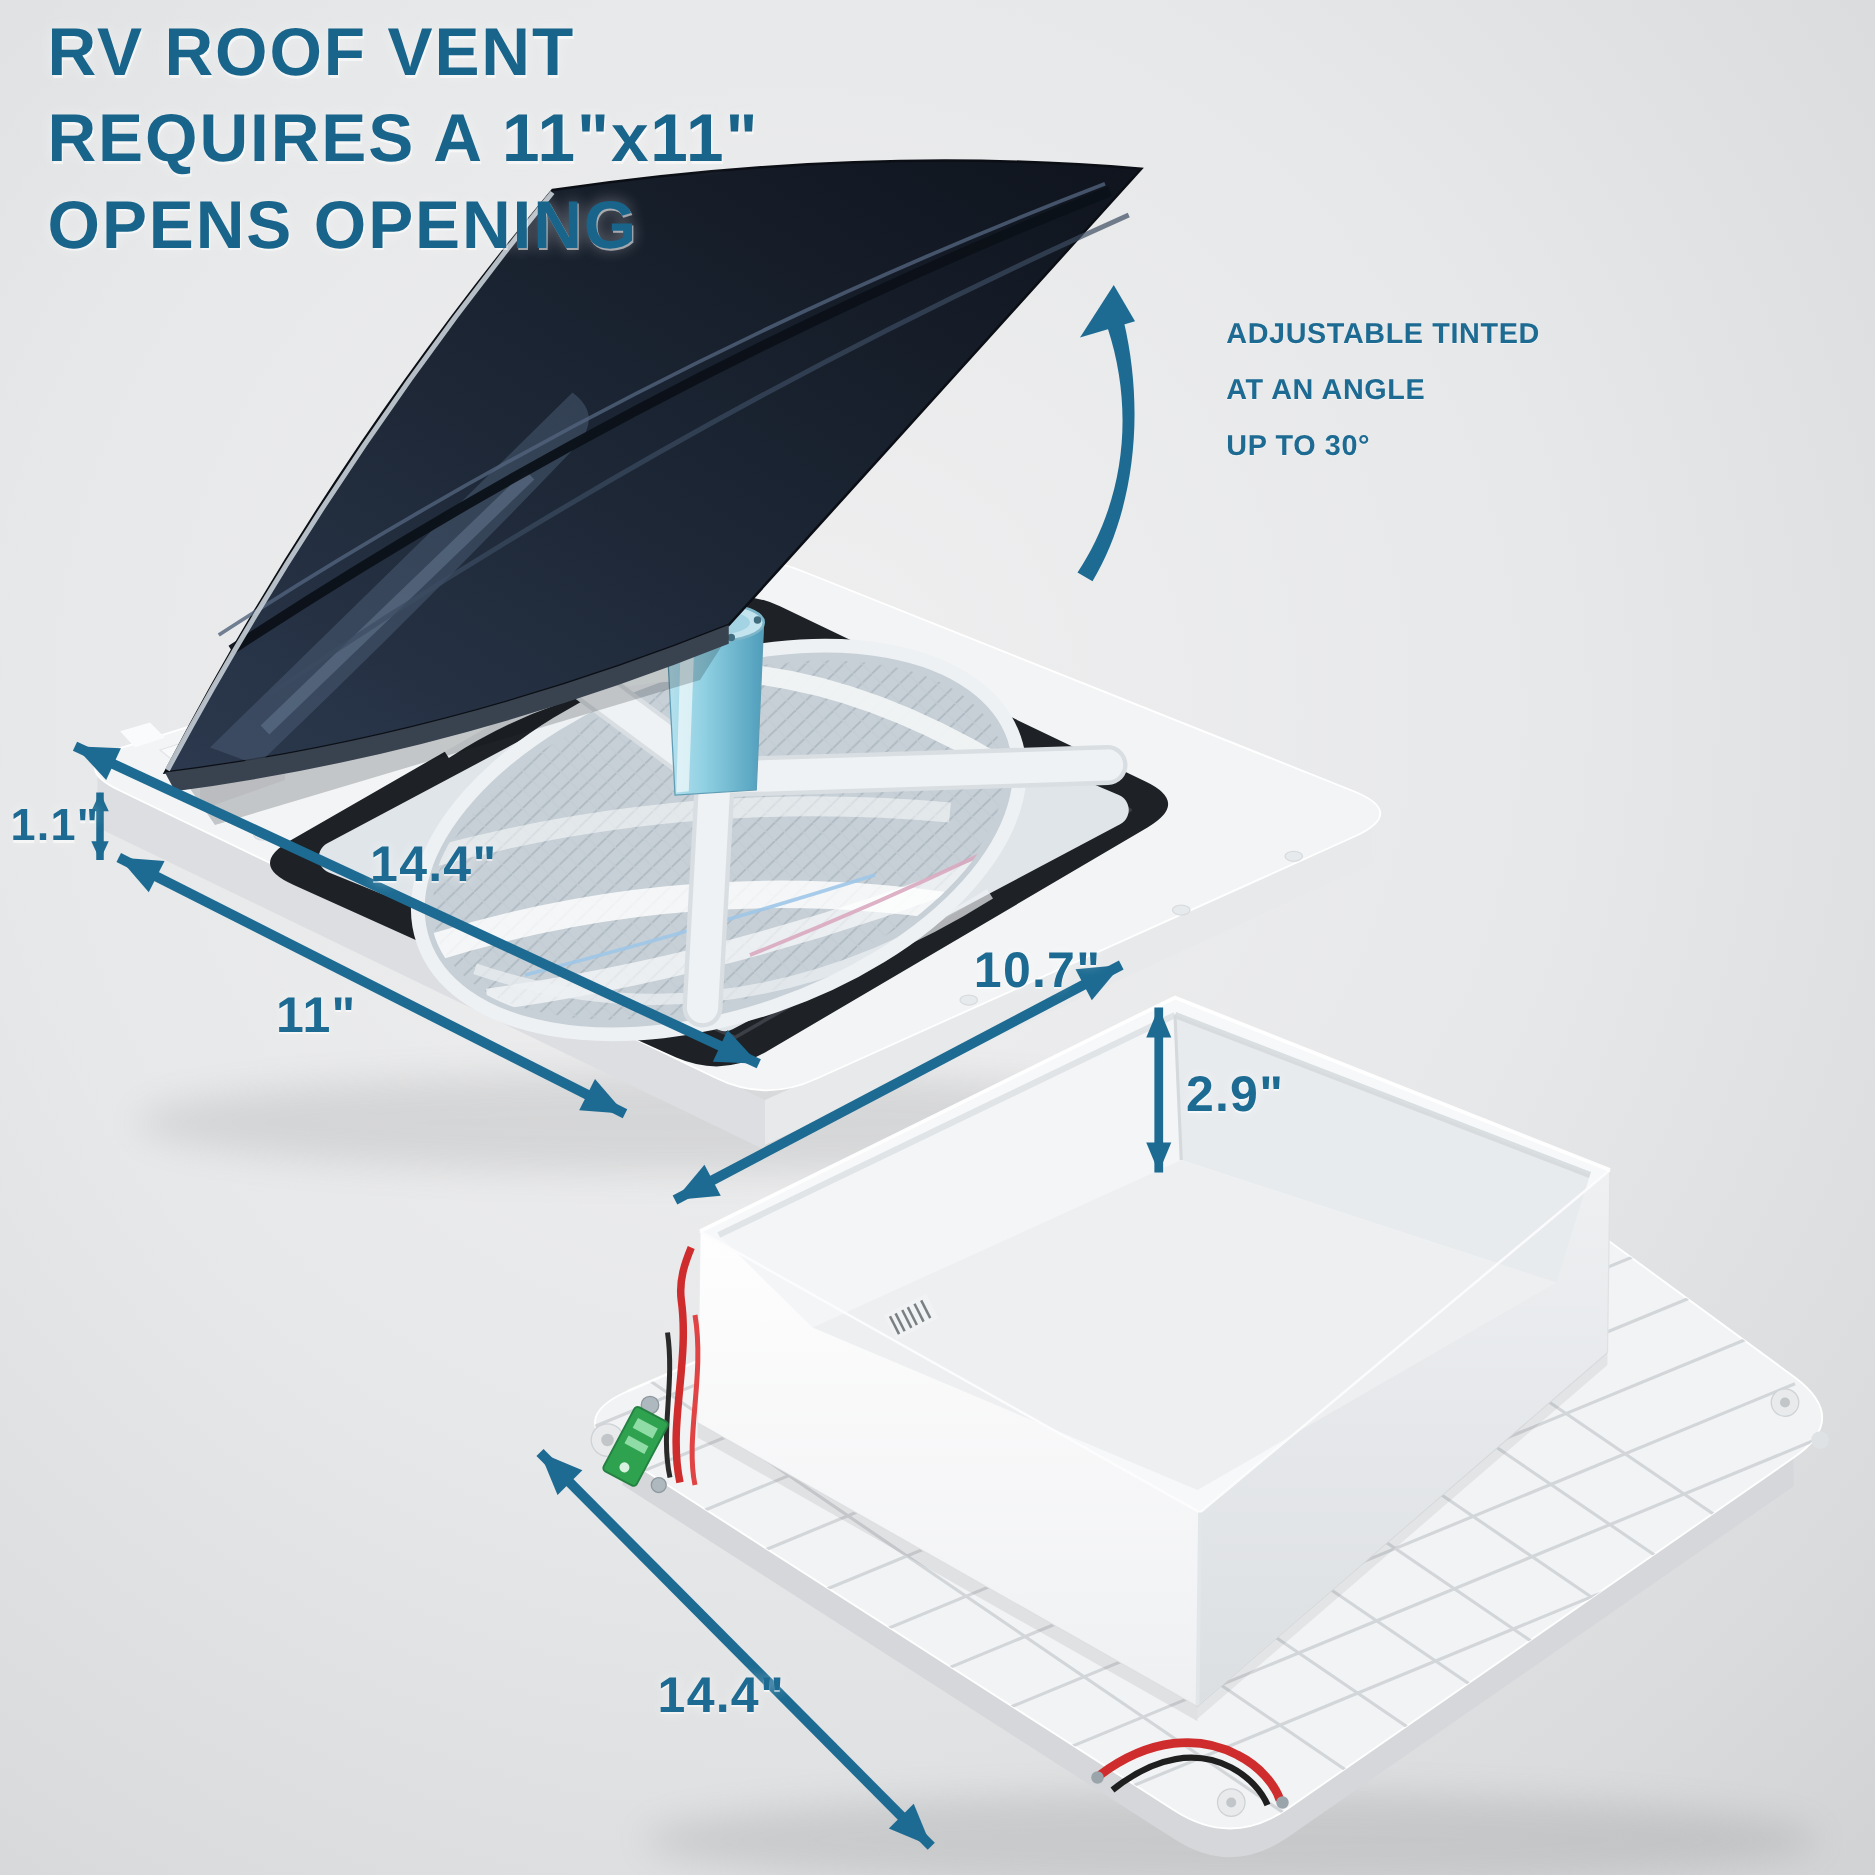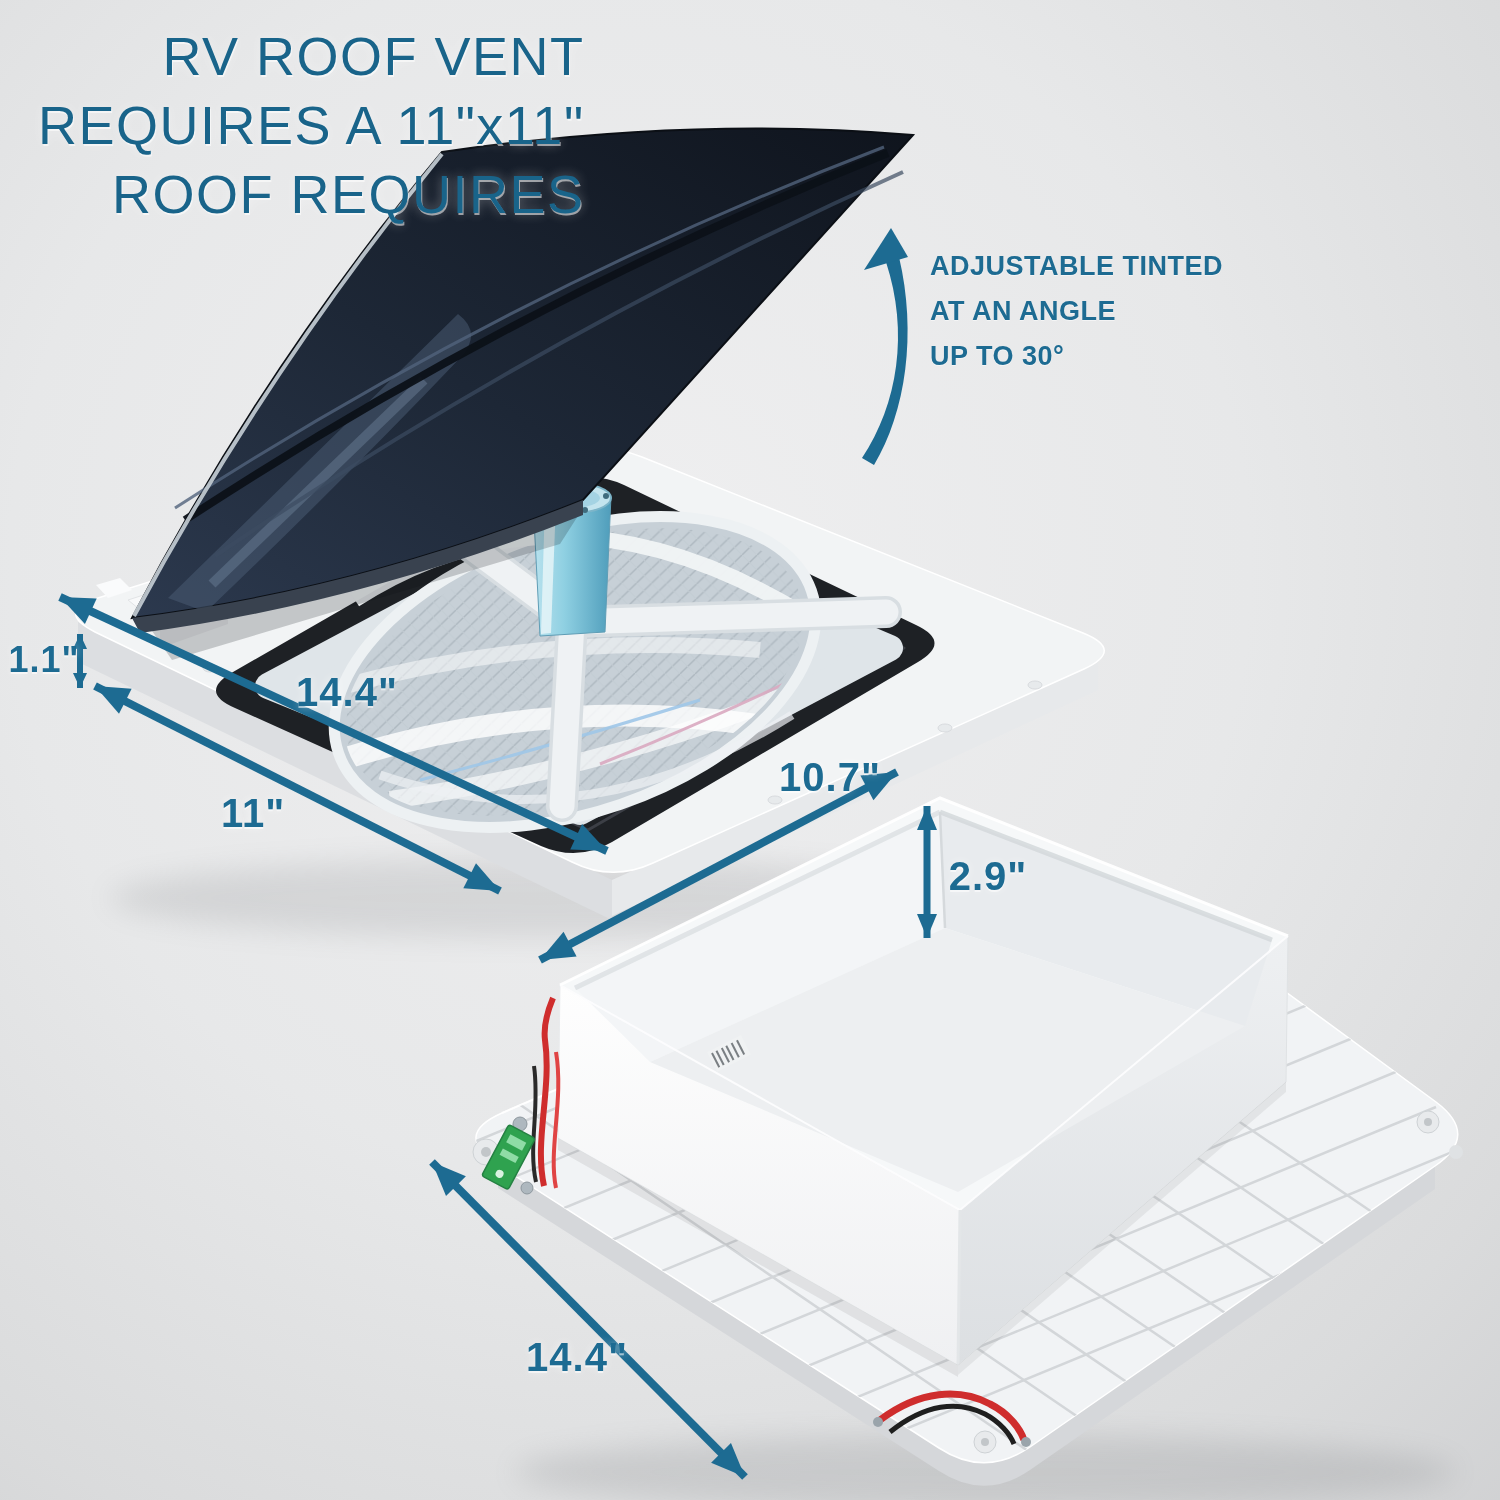--- a/index.html
+++ b/index.html
@@ -9,32 +9,31 @@
   html,body{margin:0;padding:0;}
   .canvas{
     position:relative;
     width:1500px;height:1500px;
     overflow:hidden;
     font-family:"Liberation Sans", sans-serif;
     background: radial-gradient(118% 118% at 42% 38%, #efeff0 0%, #e7e8e9 35%, #dadbdc 60%, #c8c9cb 84%, #bbbdbf 100%);
   }
   .scene{position:absolute;left:0;top:0;width:1500px;height:1500px;}
   .title{
-    position:absolute;left:38px;top:22px;
+    position:absolute;left:38px;top:8px;
     color:var(--title-text,#19648a);
-    font-size:54px;font-weight:400;line-height:69px;
+    font-size:54px;font-weight:700;line-height:69px;
     letter-spacing:1.5px;
     text-shadow:1px 2px 0 rgba(255,255,255,.55), 0 0 12px rgba(255,255,255,.4);
     white-space:nowrap;
-    text-align:right;
   }
   .callout{
-    position:absolute;left:930px;top:244px;
+    position:absolute;left:981px;top:244px;
     color:var(--accent,#1d6b92);
-    font-size:27px;font-weight:700;line-height:45px;
+    font-size:23px;font-weight:700;line-height:45px;
     letter-spacing:.5px;
     text-shadow:0 1px 0 rgba(255,255,255,.5);
     white-space:nowrap;
   }
   .dim-label{
     position:absolute;
     transform:translate(-50%,-50%);
     color:var(--accent,#1d6b92);
     font-size:40px;font-weight:800;letter-spacing:1px;
     text-shadow:0 2px 0 rgba(255,255,255,.55), 0 0 10px rgba(255,255,255,.55);
@@ -284,21 +283,21 @@
 
     <g fill="var(--accent,#1d6b92)">
       <path d="M862,458 C898,404 909,332 886,262 L899,257 C917,333 906,412 874,465 Z"></path>
       <path d="M891,228 L864,270 L908,257 Z"></path>
     </g>
   </svg>
 
   <div class="title">
     <div>RV ROOF VENT</div>
     <div>REQUIRES A 11"x11"</div>
-    <div>ROOF REQUIRES</div>
+    <div>OPENS OPENING</div>
   </div>
 
   <div class="callout">
     <div>ADJUSTABLE TINTED</div>
     <div>AT AN ANGLE</div>
     <div>UP TO 30°</div>
   </div>
 
   <div class="dim-label" style="left:44px;top:660px;font-size:36px">1.1"</div>
   <div class="dim-label" style="left:347px;top:692px">14.4"</div>

